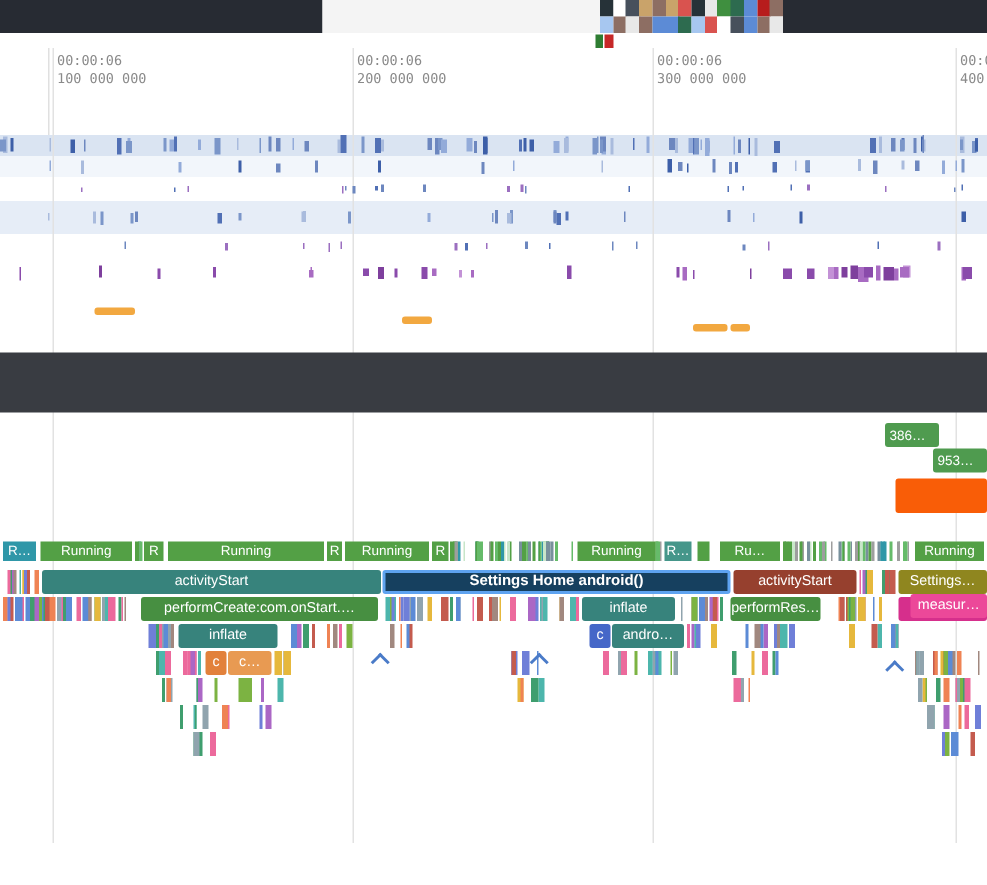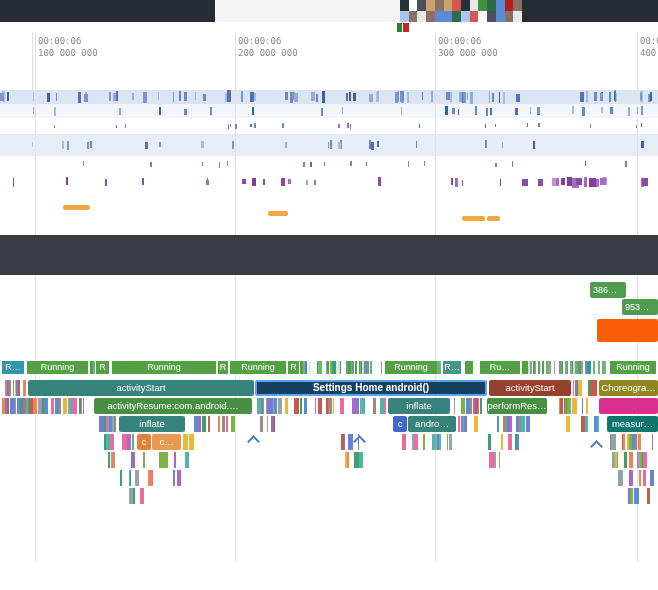--- a/index.html
+++ b/index.html
@@ -375,41 +375,41 @@
     <div style="position: absolute; left: 561.859px; top: 361px; width: 1.36973px; height: 13px; background: rgb(83, 160, 69);"></div>
     <div style="position: absolute; left: 92.2639px; top: 361px; width: 2.23524px; height: 13px; background: rgb(47, 151, 168);"></div>
     <div style="position: absolute; left: 92.895px; top: 361px; width: 1.88312px; height: 13px; background: rgb(102, 187, 106);"></div>
     <div style="position: absolute; left: 91.8303px; top: 361px; width: 1.41773px; height: 13px; background: rgb(200, 230, 201);"></div>
     <div style="position: absolute; left: 437.232px; top: 361px; width: 1.35716px; height: 13px; background: rgb(83, 160, 69);"></div>
     <div style="position: absolute; left: 437.375px; top: 361px; width: 2.19135px; height: 13px; background: rgb(102, 187, 106);"></div>
     <div style="position: absolute; left: 439.628px; top: 361px; width: 1.00795px; height: 13px; background: rgb(158, 158, 158);"></div>
     <div class="fslice" style="position: absolute; left: 28px; top: 380px; width: 226px; height: 16px; background: rgb(55, 131, 124);">activityStart</div>
     <div class="fslice sel" style="position: absolute; left: 255px; top: 380px; width: 232px; height: 16px; background: rgb(22, 64, 95);">Settings Home android()</div>
     <div class="fslice" style="position: absolute; left: 489px; top: 380px; width: 82px; height: 16px; background: rgb(150, 64, 46);">activityStart</div>
-    <div class="fslice" style="position: absolute; left: 599px; top: 380px; width: 59px; height: 16px; background: rgb(143, 134, 31);">Choreogra…</div>
+    <div class="fslice" style="position: absolute; left: 599px; top: 380px; width: 59px; height: 16px; background: rgb(143, 134, 31);">Settings…</div>
     <div style="position: absolute; left: 5.56248px; top: 380px; width: 3.83004px; height: 16px; background: rgb(63, 158, 110);"></div>
     <div style="position: absolute; left: 7.87869px; top: 380px; width: 2.48405px; height: 16px; background: rgb(171, 103, 197);"></div>
     <div style="position: absolute; left: 14.5569px; top: 380px; width: 4.49454px; height: 16px; background: rgb(230, 184, 60);"></div>
     <div style="position: absolute; left: 22.6242px; top: 380px; width: 3.88749px; height: 16px; background: rgb(239, 131, 84);"></div>
     <div style="position: absolute; left: 12.547px; top: 380px; width: 1.94587px; height: 16px; background: rgb(77, 182, 172);"></div>
     <div style="position: absolute; left: 8.97169px; top: 380px; width: 2.31499px; height: 16px; background: rgb(161, 136, 127);"></div>
     <div style="position: absolute; left: 16.7221px; top: 380px; width: 3.08687px; height: 16px; background: rgb(196, 91, 78);"></div>
     <div style="position: absolute; left: 4.79602px; top: 380px; width: 2.44723px; height: 16px; background: rgb(236, 106, 156);"></div>
     <div style="position: absolute; left: 14.5772px; top: 380px; width: 2.3738px; height: 16px; background: rgb(230, 184, 60);"></div>
     <div style="position: absolute; left: 16.0891px; top: 380px; width: 2.30951px; height: 16px; background: rgb(111, 127, 216);"></div>
     <div style="position: absolute; left: 575.502px; top: 380px; width: 1.18393px; height: 16px; background: rgb(77, 182, 172);"></div>
     <div style="position: absolute; left: 574.617px; top: 380px; width: 3.45409px; height: 16px; background: rgb(171, 103, 197);"></div>
     <div style="position: absolute; left: 573.132px; top: 380px; width: 1.26075px; height: 16px; background: rgb(236, 106, 156);"></div>
     <div style="position: absolute; left: 594.646px; top: 380px; width: 1.62577px; height: 16px; background: rgb(77, 182, 172);"></div>
     <div style="position: absolute; left: 577.408px; top: 380px; width: 3.18957px; height: 16px; background: rgb(63, 158, 110);"></div>
     <div style="position: absolute; left: 592.37px; top: 380px; width: 4.60348px; height: 16px; background: rgb(196, 91, 78);"></div>
     <div style="position: absolute; left: 588.241px; top: 380px; width: 4.89121px; height: 16px; background: rgb(63, 158, 110);"></div>
     <div style="position: absolute; left: 589.937px; top: 380px; width: 3.14919px; height: 16px; background: rgb(196, 91, 78);"></div>
     <div style="position: absolute; left: 577.953px; top: 380px; width: 3.62555px; height: 16px; background: rgb(230, 184, 60);"></div>
-    <div class="fslice" style="position: absolute; left: 94px; top: 398px; width: 158px; height: 16px; background: rgb(71, 143, 65);">activityResume:com.android.…</div>
+    <div class="fslice" style="position: absolute; left: 94px; top: 398px; width: 158px; height: 16px; background: rgb(71, 143, 65);">performCreate:com.onStart.…</div>
     <div class="fslice" style="position: absolute; left: 388px; top: 398px; width: 62px; height: 16px; background: rgb(55, 131, 124);">inflate</div>
     <div class="fslice" style="position: absolute; left: 487px; top: 398px; width: 60px; height: 16px; background: rgb(71, 143, 65);">performRes…</div>
     <div class="fslice" style="position: absolute; left: 599px; top: 398px; width: 59px; height: 16px; background: rgb(214, 47, 140);"></div>
     <div style="position: absolute; left: 44.8089px; top: 398px; width: 2.0772px; height: 16px; background: rgb(144, 164, 174);"></div>
     <div style="position: absolute; left: 4.89258px; top: 398px; width: 4.21925px; height: 16px; background: rgb(196, 91, 78);"></div>
     <div style="position: absolute; left: 23.5789px; top: 398px; width: 4.63281px; height: 16px; background: rgb(124, 179, 66);"></div>
     <div style="position: absolute; left: 67.9828px; top: 398px; width: 2.42335px; height: 16px; background: rgb(144, 164, 174);"></div>
     <div style="position: absolute; left: 56.6838px; top: 398px; width: 3.88892px; height: 16px; background: rgb(161, 136, 127);"></div>
     <div style="position: absolute; left: 55.2432px; top: 398px; width: 3.71689px; height: 16px; background: rgb(92, 139, 214);"></div>
     <div style="position: absolute; left: 18.7497px; top: 398px; width: 4.98222px; height: 16px; background: rgb(63, 158, 110);"></div>
@@ -493,21 +493,21 @@
     <div style="position: absolute; left: 565.984px; top: 398px; width: 3.55569px; height: 16px; background: rgb(161, 136, 127);"></div>
     <div style="position: absolute; left: 585.681px; top: 398px; width: 1.69745px; height: 16px; background: rgb(92, 139, 214);"></div>
     <div style="position: absolute; left: 560.101px; top: 398px; width: 3.03607px; height: 16px; background: rgb(196, 91, 78);"></div>
     <div style="position: absolute; left: 565.091px; top: 398px; width: 4.763px; height: 16px; background: rgb(124, 179, 66);"></div>
     <div style="position: absolute; left: 571.861px; top: 398px; width: 4.83352px; height: 16px; background: rgb(230, 184, 60);"></div>
     <div style="position: absolute; left: 585.573px; top: 398px; width: 2.86827px; height: 16px; background: rgb(230, 184, 60);"></div>
     <div style="position: absolute; left: 565.51px; top: 398px; width: 1.95568px; height: 16px; background: rgb(63, 158, 110);"></div>
     <div class="fslice" style="position: absolute; left: 119px; top: 416px; width: 66px; height: 16px; background: rgb(55, 131, 124);">inflate</div>
     <div class="fslice" style="position: absolute; left: 393px; top: 416px; width: 14px; height: 16px; background: rgb(69, 103, 200);">c</div>
     <div class="fslice" style="position: absolute; left: 408px; top: 416px; width: 48px; height: 16px; background: rgb(55, 131, 124);">andro…</div>
-    <div class="fslice" style="position: absolute; left: 607px; top: 416px; width: 51px; height: 16px; background: #0f766e;">measur…</div>
+    <div class="fslice" style="position: absolute; left: 607px; top: 396px; width: 51px; height: 16px; background: #ec4899;">measur…</div>
     <div style="position: absolute; left: 107.214px; top: 416px; width: 4.69489px; height: 16px; background: rgb(144, 164, 174);"></div>
     <div style="position: absolute; left: 106.337px; top: 416px; width: 2.05336px; height: 16px; background: rgb(236, 106, 156);"></div>
     <div style="position: absolute; left: 112.09px; top: 416px; width: 4.06478px; height: 16px; background: rgb(63, 158, 110);"></div>
     <div style="position: absolute; left: 111.036px; top: 416px; width: 2.98952px; height: 16px; background: rgb(144, 164, 174);"></div>
     <div style="position: absolute; left: 104.329px; top: 416px; width: 1.8412px; height: 16px; background: rgb(63, 158, 110);"></div>
     <div style="position: absolute; left: 114.347px; top: 416px; width: 2.13028px; height: 16px; background: rgb(161, 136, 127);"></div>
     <div style="position: absolute; left: 99.1655px; top: 416px; width: 4.68671px; height: 16px; background: rgb(111, 127, 216);"></div>
     <div style="position: absolute; left: 108.559px; top: 416px; width: 3.23428px; height: 16px; background: rgb(92, 139, 214);"></div>
     <div style="position: absolute; left: 225.857px; top: 416px; width: 2.02144px; height: 16px; background: rgb(171, 103, 197);"></div>
     <div style="position: absolute; left: 193.898px; top: 416px; width: 3.83662px; height: 16px; background: rgb(92, 139, 214);"></div>

